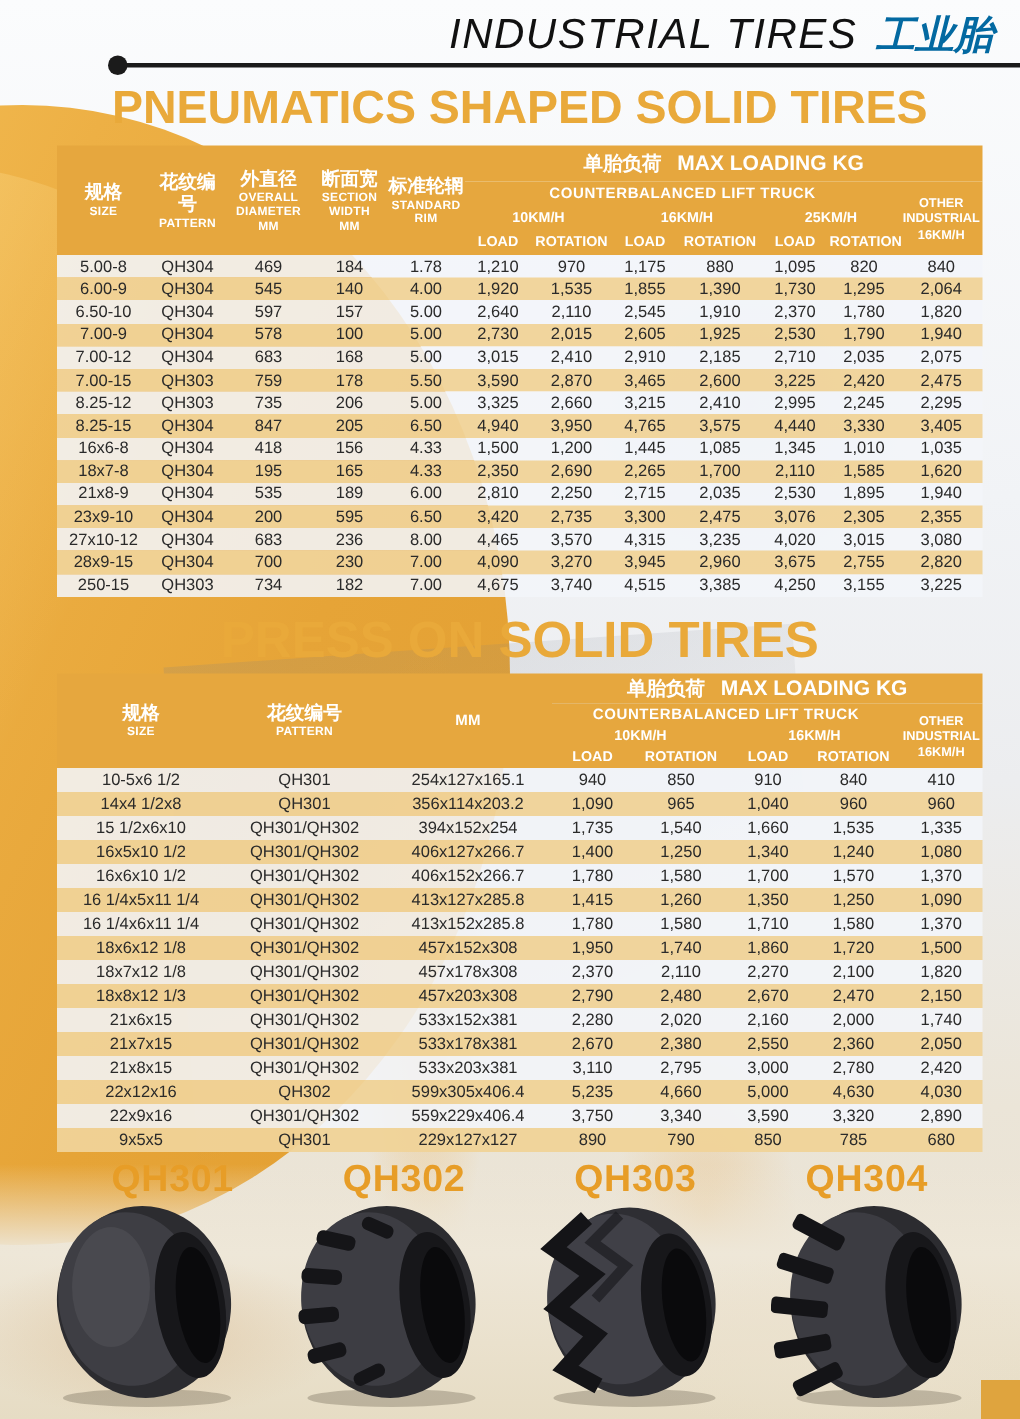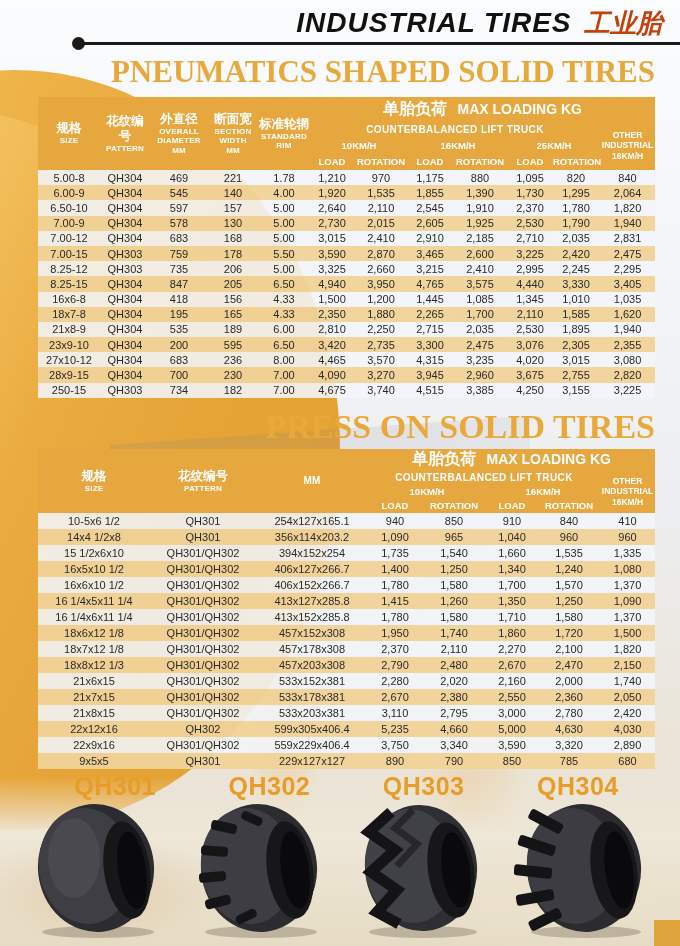--- a/index.html
+++ b/index.html
@@ -25,42 +25,42 @@
   .ground { position:absolute; left:0; bottom:0; width:680px; height:170px;
     background:linear-gradient(180deg,rgba(236,228,213,0) 0%,#eee7d8 35%,#eae1cd 70%,#e6dcc4 100%); z-index:1; }
   .ground-blob1 { position:absolute; left:-30px; bottom:0; width:260px; height:110px; border-radius:50%;
     background:radial-gradient(ellipse at center,rgba(220,190,150,0.55),rgba(220,190,150,0) 70%); z-index:1; }
   .ground-blob2 { position:absolute; right:-20px; bottom:-10px; width:300px; height:120px; border-radius:50%;
     background:radial-gradient(ellipse at center,rgba(235,225,205,0.8),rgba(235,225,205,0) 70%); z-index:1; }
   .corner-square { position:absolute; right:0; bottom:0; width:26px; height:26px; background:#dfa43e; z-index:6; }
 
   
   .masthead { position:absolute; top:6px; left:0; width:680px; text-align:right; padding-right:18px; z-index:3; }
-  .masthead .en { font-size:28px; font-weight:bold; font-style:italic; color:#111; letter-spacing:1px; }
-  .masthead .cn { font-size:26px; font-weight:bold; font-style:italic; color:#c2410c; margin-left:8px; }
+  .masthead .en { font-size:28px; font-weight:normal; font-style:italic; color:#111; letter-spacing:1px; }
+  .masthead .cn { font-size:26px; font-weight:bold; font-style:italic; color:#0369a1; margin-left:8px; }
   .masthead-rule { position:absolute; top:42px; left:84px; width:596px; height:3px; background:#1b1b1b; z-index:3; }
   .masthead-dot { position:absolute; top:37px; left:72px; width:13px; height:13px; border-radius:50%; background:#1b1b1b; z-index:3; }
 
   
-  .sec-title { position:absolute; left:38px; width:617px; text-align:right; color:#e9a93a;
-    font-weight:bold; letter-spacing:0px; z-index:3;font-family:Liberation Serif, serif; }
+  .sec-title { position:absolute; left:38px; width:617px; text-align:center; color:#e9a93a;
+    font-weight:bold; letter-spacing:0px; z-index:3; }
   #title1 { top:54px; font-size:31px; }
   #title2 { top:408px; font-size:34px; }
 
   
   .tbl-wrap { position:absolute; left:38px; width:617px; z-index:3; }
   #tbl1-wrap { top:97px; }
   #tbl2-wrap { top:449px; }
   table { border-collapse:collapse; table-layout:fixed; width:617px; }
   thead th { background:#e6a73e; color:#fff; font-weight:bold; text-align:center; vertical-align:middle; padding:0 1px; }
   thead tr.hr1 { height:24px; } thead tr.hr2 { height:17px; } thead tr.hr3 { height:14px; } thead tr.hr4 { height:18px; }
   #tbl2 thead tr.hr1 { height:20px; } #tbl2 thead tr.hr2 { height:15px; } #tbl2 thead tr.hr3 { height:12px; } #tbl2 thead tr.hr4 { height:16px; }
   th .cn  { display:block; font-size:12.5px; line-height:1.2; }
   th .en  { display:block; font-size:8px;  line-height:1.15; letter-spacing:0.2px; }
-  th .cn-inline { font-size:16px;text-align:center; } th .en-inline { font-size:14px; margin-left:6px; }
+  th .cn-inline { font-size:13px;text-align:center; } th .en-inline { font-size:14px; margin-left:6px; }
   th.speed-cell { font-size:9.5px; } th.lr-cell { font-size:9.5px; }
   th.truck-cell { font-size:10px; letter-spacing:0.4px; }
   th.other-cell span { display:block; font-size:8.5px; line-height:1.25; }
   tbody td { text-align:center; font-size:11px; color:#2a2a2a; height:15.2px; padding:0 1px; white-space:nowrap; }
   #tbl2 tbody td { height:16px; }
   tbody tr:nth-child(odd)  { background:rgba(243,245,249,0.88); }
   tbody tr:nth-child(even) { background:rgba(240,211,152,0.95); }
 
   
   .pattern-row { position:absolute; top:772px; left:38px; width:617px; display:flex; z-index:4; }
@@ -156,21 +156,21 @@
         <th class="lr-cell">ROTATION</th>
         <th class="lr-cell">LOAD</th>
         <th class="lr-cell">ROTATION</th>
       </tr>
     </thead>
     <tbody>
         <tr>
           <td>5.00-8</td>
           <td>QH304</td>
           <td>469</td>
-          <td>221</td>
+          <td>184</td>
           <td>1.78</td>
           <td>1,210</td>
           <td>970</td>
           <td>1,175</td>
           <td>880</td>
           <td>1,095</td>
           <td>820</td>
           <td>840</td>
         </tr>
         <tr>
@@ -198,21 +198,21 @@
           <td>2,545</td>
           <td>1,910</td>
           <td>2,370</td>
           <td>1,780</td>
           <td>1,820</td>
         </tr>
         <tr>
           <td>7.00-9</td>
           <td>QH304</td>
           <td>578</td>
-          <td>130</td>
+          <td>100</td>
           <td>5.00</td>
           <td>2,730</td>
           <td>2,015</td>
           <td>2,605</td>
           <td>1,925</td>
           <td>2,530</td>
           <td>1,790</td>
           <td>1,940</td>
         </tr>
         <tr>
@@ -220,21 +220,21 @@
           <td>QH304</td>
           <td>683</td>
           <td>168</td>
           <td>5.00</td>
           <td>3,015</td>
           <td>2,410</td>
           <td>2,910</td>
           <td>2,185</td>
           <td>2,710</td>
           <td>2,035</td>
-          <td>2,831</td>
+          <td>2,075</td>
         </tr>
         <tr>
           <td>7.00-15</td>
           <td>QH303</td>
           <td>759</td>
           <td>178</td>
           <td>5.50</td>
           <td>3,590</td>
           <td>2,870</td>
           <td>3,465</td>
@@ -285,21 +285,21 @@
           <td>1,010</td>
           <td>1,035</td>
         </tr>
         <tr>
           <td>18x7-8</td>
           <td>QH304</td>
           <td>195</td>
           <td>165</td>
           <td>4.33</td>
           <td>2,350</td>
-          <td>1,880</td>
+          <td>2,690</td>
           <td>2,265</td>
           <td>1,700</td>
           <td>2,110</td>
           <td>1,585</td>
           <td>1,620</td>
         </tr>
         <tr>
           <td>21x8-9</td>
           <td>QH304</td>
           <td>535</td>

